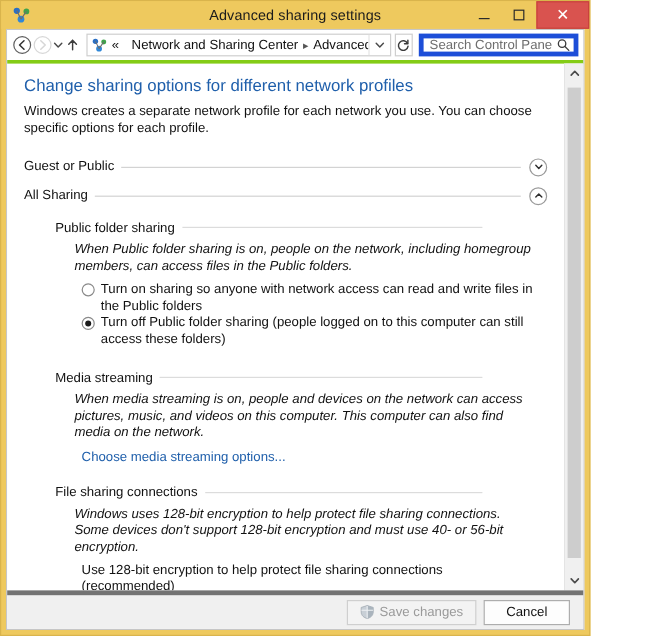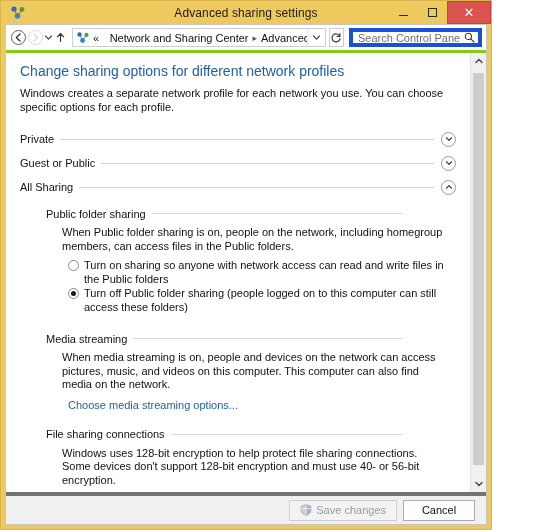--- a/index.html
+++ b/index.html
@@ -279,20 +279,21 @@
     height: 1px;
     background: #dcdcdc;
     margin-right: 54px;
   }
   .sub-body {
     margin: 4px 0 0 16px;
     font-size: 11px;
     line-height: 13.5px;
     color: #111;
     max-width: 382px;
+    font-style: italic;
   }
   .radio-list { margin: 6px 0 0 22px; }
   .radio-item {
     display: flex;
     align-items: flex-start;
     margin-bottom: 1px;
     line-height: 13.5px;
   }
   .radio {
     width: 11px; height: 11px;
@@ -449,29 +450,20 @@
         </span>
       </div>
     </div>
 
     <div class="bodywrap">
       <div class="content">
 
         <h1 class="page-title">Change sharing options for different network profiles</h1>
         <p class="page-intro">Windows creates a separate network profile for each network you use. You can choose specific options for each profile.</p>
 
-        <div class="profile-row">
-          <span class="profile-name">Private</span>
-          <span class="profile-rule"></span>
-          <span class="chev-btn">
-            <svg width="8" height="8" viewBox="0 0 8 8">
-                <path d="M1.5 2.8 L4 5.4 L6.5 2.8" fill="none" stroke="#2f2f2f" stroke-width="1.2" stroke-linecap="round" stroke-linejoin="round"></path>
-              </svg>
-          </span>
-        </div>
 
         <div class="profile-row">
           <span class="profile-name">Guest or Public</span>
           <span class="profile-rule"></span>
           <span class="chev-btn">
             <svg width="8" height="8" viewBox="0 0 8 8">
                 <path d="M1.5 2.8 L4 5.4 L6.5 2.8" fill="none" stroke="#2f2f2f" stroke-width="1.2" stroke-linecap="round" stroke-linejoin="round"></path>
               </svg>
           </span>
         </div>

